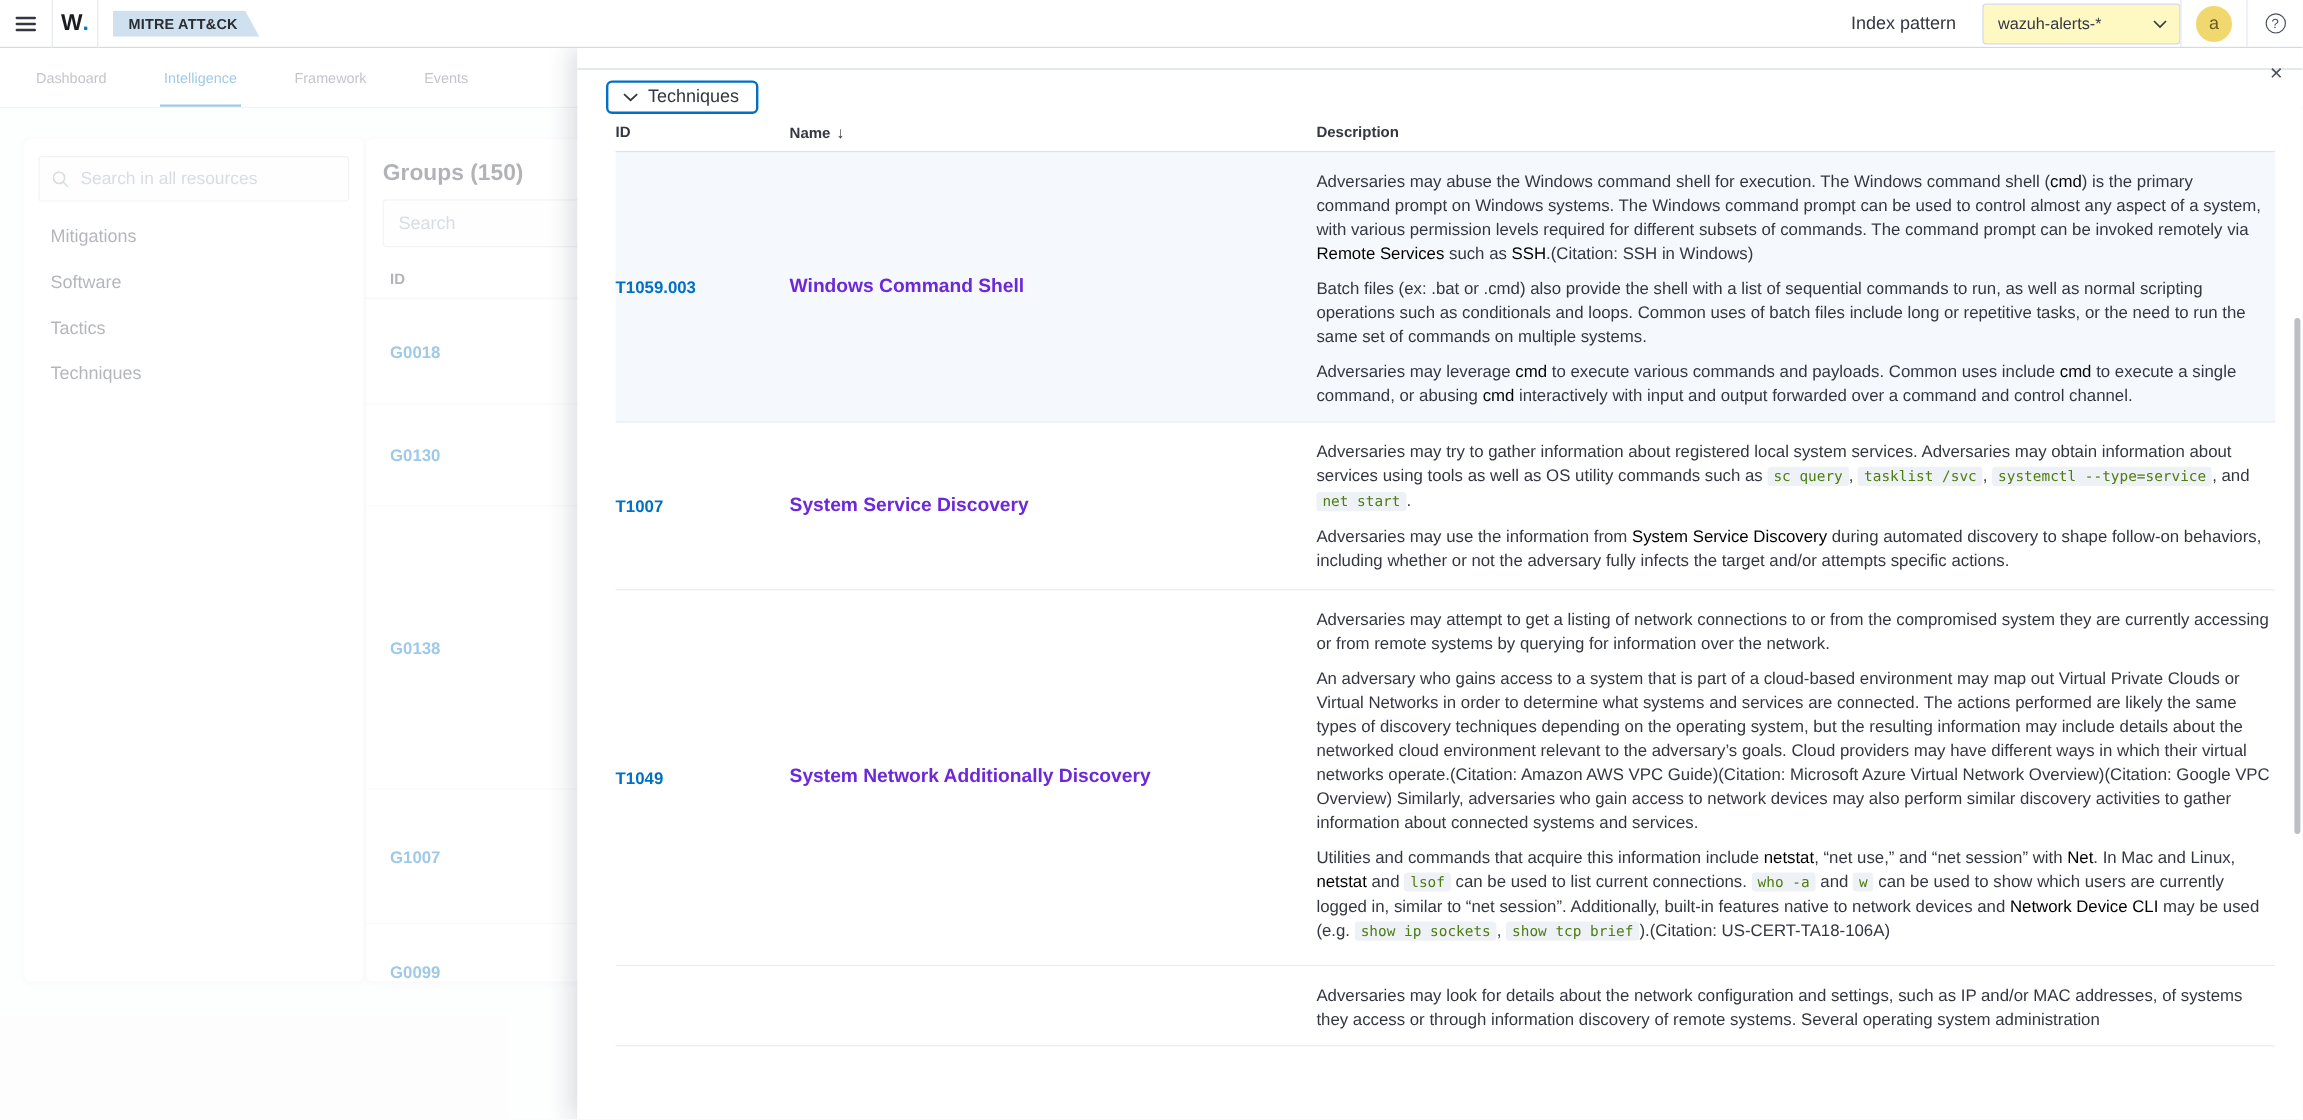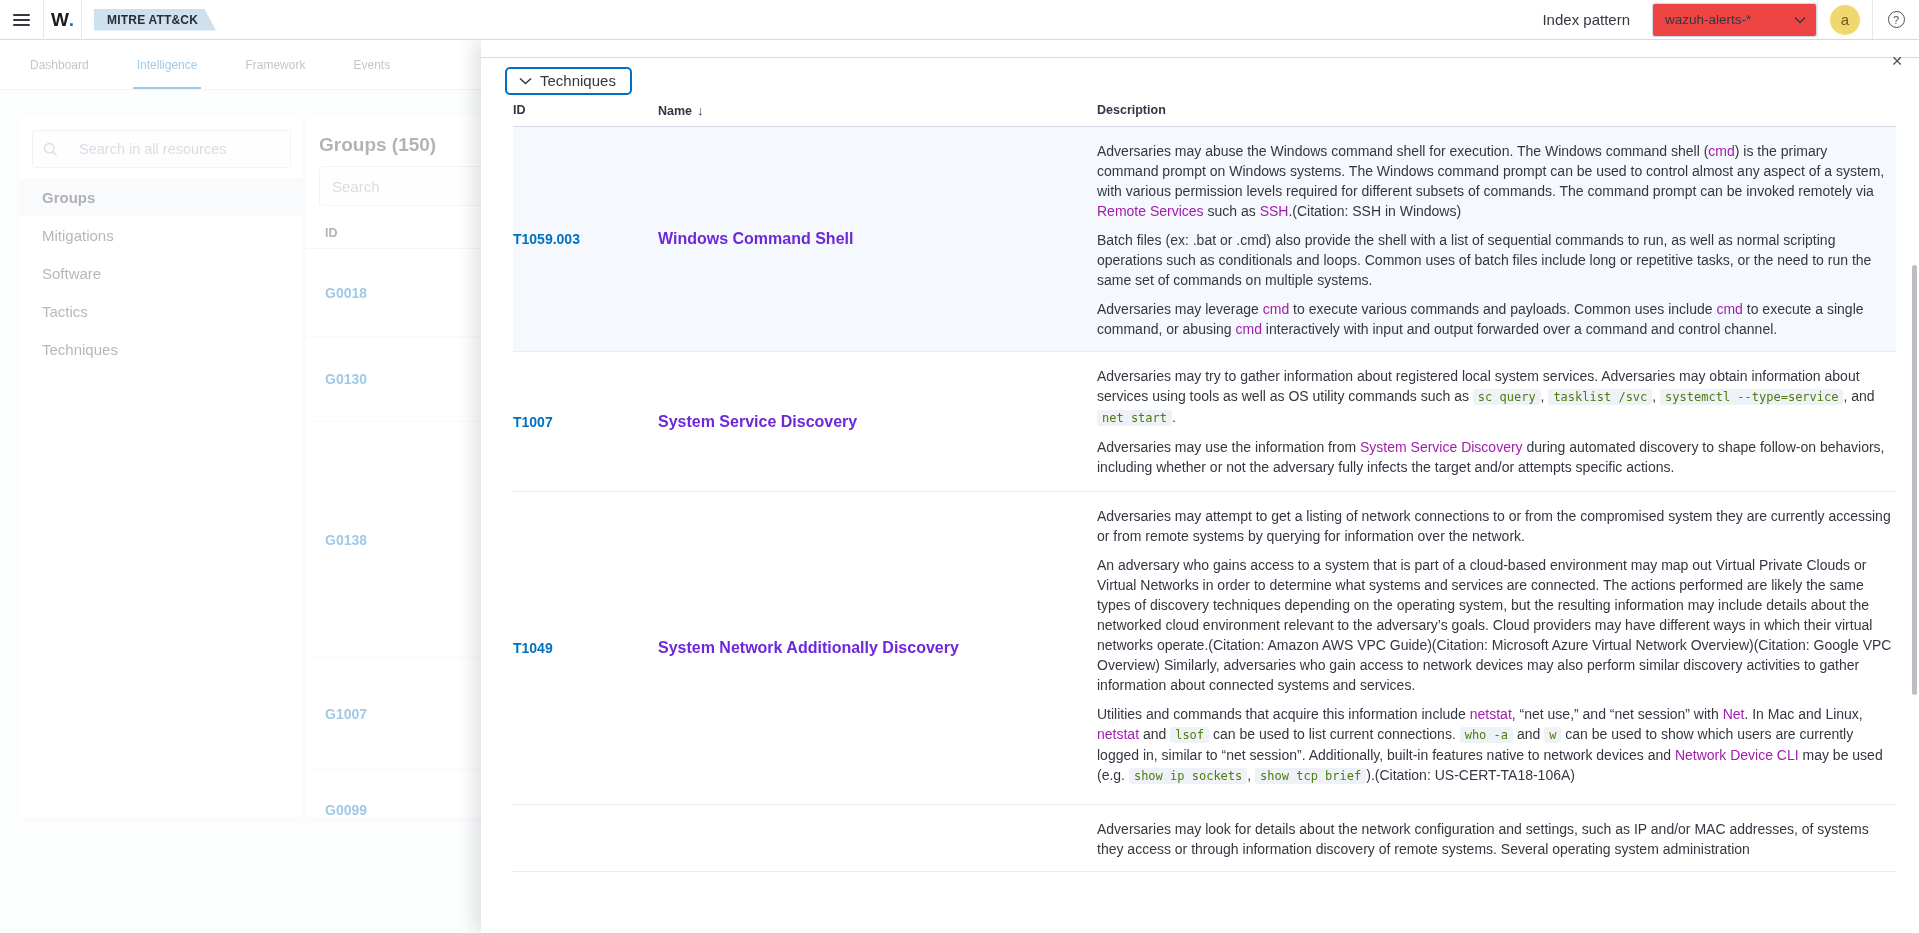--- a/index.html
+++ b/index.html
@@ -15,21 +15,21 @@
   .menu-btn .bars { width:17px; }
   .menu-btn .bars span { display:block; height:2px; background:#343741; margin:3px 0; border-radius:1px; }
   .logo { width:38px; height:40px; display:flex; align-items:center; justify-content:center;
           border-right:1px solid #e4e8f0; font-weight:bold; font-size:19px; color:#1a1c21; }
   .logo .dot { color:#0077cc; }
   .badge { margin-left:12px; background:#cfe0ee; color:#2a2c33; font-size:12px; font-weight:bold;
            padding:4px 18px 4px 13px; letter-spacing:.2px;
            clip-path:polygon(0 0, calc(100% - 12px) 0, 100% 100%, 0 100%); }
   .topbar-right { margin-left:auto; display:flex; align-items:center; height:100%; }
   .idx-label { font-size:15px; color:#343741; margin-right:22px; }
-  .idx-select { width:165px; height:34px; border:1px solid #d3dae6; border-radius:3px; background:#ef4444;
+  .idx-select { width:165px; height:34px; border:1px solid #d3dae6; border-radius:3px; background:#fef9c3;
                 display:flex; align-items:center; padding:0 10px 0 12px; font-size:13.5px; cursor:pointer;gap:38px; }
   .idx-select .val { flex:1; }
   .tb-sep { width:1px; height:100%; background:#e4e8f0; margin:0 0; }
   .avatar-wrap { width:54px; display:flex; justify-content:center; }
   .avatar { width:30px; height:30px; border-radius:50%; background:#f1d86e; color:#6a5d1f;
             display:flex; align-items:center; justify-content:center; font-size:15px; cursor:pointer; }
   .help-wrap { width:46px; display:flex; justify-content:center; }
   .help-icon { width:17px; height:17px; border:1px solid #4a4f59; border-radius:50%; font-size:11px;
                display:flex; align-items:center; justify-content:center; color:#4a4f59; cursor:pointer; }
 
@@ -40,21 +40,21 @@
          color:#5d6676; cursor:pointer; }
   .tab.active { color:#0071c2; box-shadow:inset 0 -2px 0 #0071c2; }
 
   
   .nav-panel { position:absolute; left:20px; top:116px; width:283px; height:702px; background:#fff;
                border-radius:6px; box-shadow:0 1px 5px rgba(60,70,90,.08); z-index:1; overflow:hidden; }
   .nav-search { margin:14px 12px 10px 12px; height:38px; border:1px solid #d9dfe9; border-radius:3px;
                 background:#fbfcfd; display:flex; align-items:center; padding:0 10px; }
   .nav-search svg { flex:none; margin-right:9px; }
   .nav-search input { border:none; outline:none; background:transparent; font-size:14.5px; width:100%;
-                      color:#343741; font-family:inherit;margin-left:12px; }
+                      color:#343741; font-family:inherit; }
   .nav-search input::placeholder { color:#9aa3b5; }
   .nav-item { height:38px; display:flex; align-items:center; padding-left:22px; font-size:15px;
               color:#3a3f4b; cursor:pointer; }
   .nav-item.selected { background:#f0f2f7; font-weight:bold; color:#2f3239; }
 
   
   .groups-panel { position:absolute; left:305px; top:116px; width:400px; height:702px; background:#fff;
                   border-radius:6px; box-shadow:0 1px 5px rgba(60,70,90,.08); z-index:1; overflow:hidden; }
   .groups-title { padding:18px 14px 10px 14px; font-size:19px; font-weight:600; color:#343741; }
   .groups-search { margin:0 14px 6px 14px; height:40px; border:1px solid #dde2ec; border-radius:3px;
@@ -93,21 +93,21 @@
   .t-row { display:flex; margin:0 23px 0 32px; border-bottom:1px solid #e9edf3; }
   .t-row.highlight { background:#f5f8fc; }
   .t-row .cell-id, .t-row .cell-name { display:flex; align-items:center; }
   .t-row .cell-id { width:145px; flex:none; }
   .t-row .cell-name { width:439px; flex:none; }
   .t-row .cell-desc { flex:1; padding:14px 4px 12px 0; font-size:14px; line-height:20px; color:#343741; }
   .cell-desc p { margin:0 0 9px 0; }
   .cell-desc p:last-child { margin-bottom:0; }
   .id-link { color:#0071c2; font-weight:bold; font-size:14px; text-decoration:none; }
   .name-link { color:#6d28d9; font-weight:bold; font-size:16px; text-decoration:none; }
-  .cell-desc a { color:#a21caf; text-decoration:none; }
+  .cell-desc a { color:#000000; text-decoration:none; }
   .cell-desc code { font-family:"DejaVu Sans Mono","Liberation Mono",monospace; font-size:12px;
                     background:#eef1f6; color:#4d7c0f; padding:1px 5px; border-radius:3px; }
   .fly-scrollthumb { position:absolute; right:2px; top:225px; width:5px; height:430px;
                      background:rgba(105,112,125,.45); border-radius:3px; }
 </style>
 </head>
 <body>
 
 <div id="app">
 
@@ -152,21 +152,20 @@
   </div>
 
   <div class="nav-panel">
     <div class="nav-search">
       <svg width="15" height="15" viewBox="0 0 15 15">
           <circle cx="6.2" cy="6.2" r="4.7" fill="none" stroke="#9aa3b5" stroke-width="1.3"></circle>
           <line x1="9.8" y1="9.8" x2="13.6" y2="13.6" stroke="#9aa3b5" stroke-width="1.3"></line>
         </svg>
       <input type="text" placeholder="Search in all resources" style="">
     </div>
-    <div class="nav-item selected">Groups</div>
     <div class="nav-item">Mitigations</div>
     <div class="nav-item">Software</div>
     <div class="nav-item">Tactics</div>
     <div class="nav-item">Techniques</div>
   </div>
 
   <div class="groups-panel">
     <div class="groups-title">Groups (150)</div>
     <div class="groups-search">
       <input type="text" placeholder="Search" style="">

